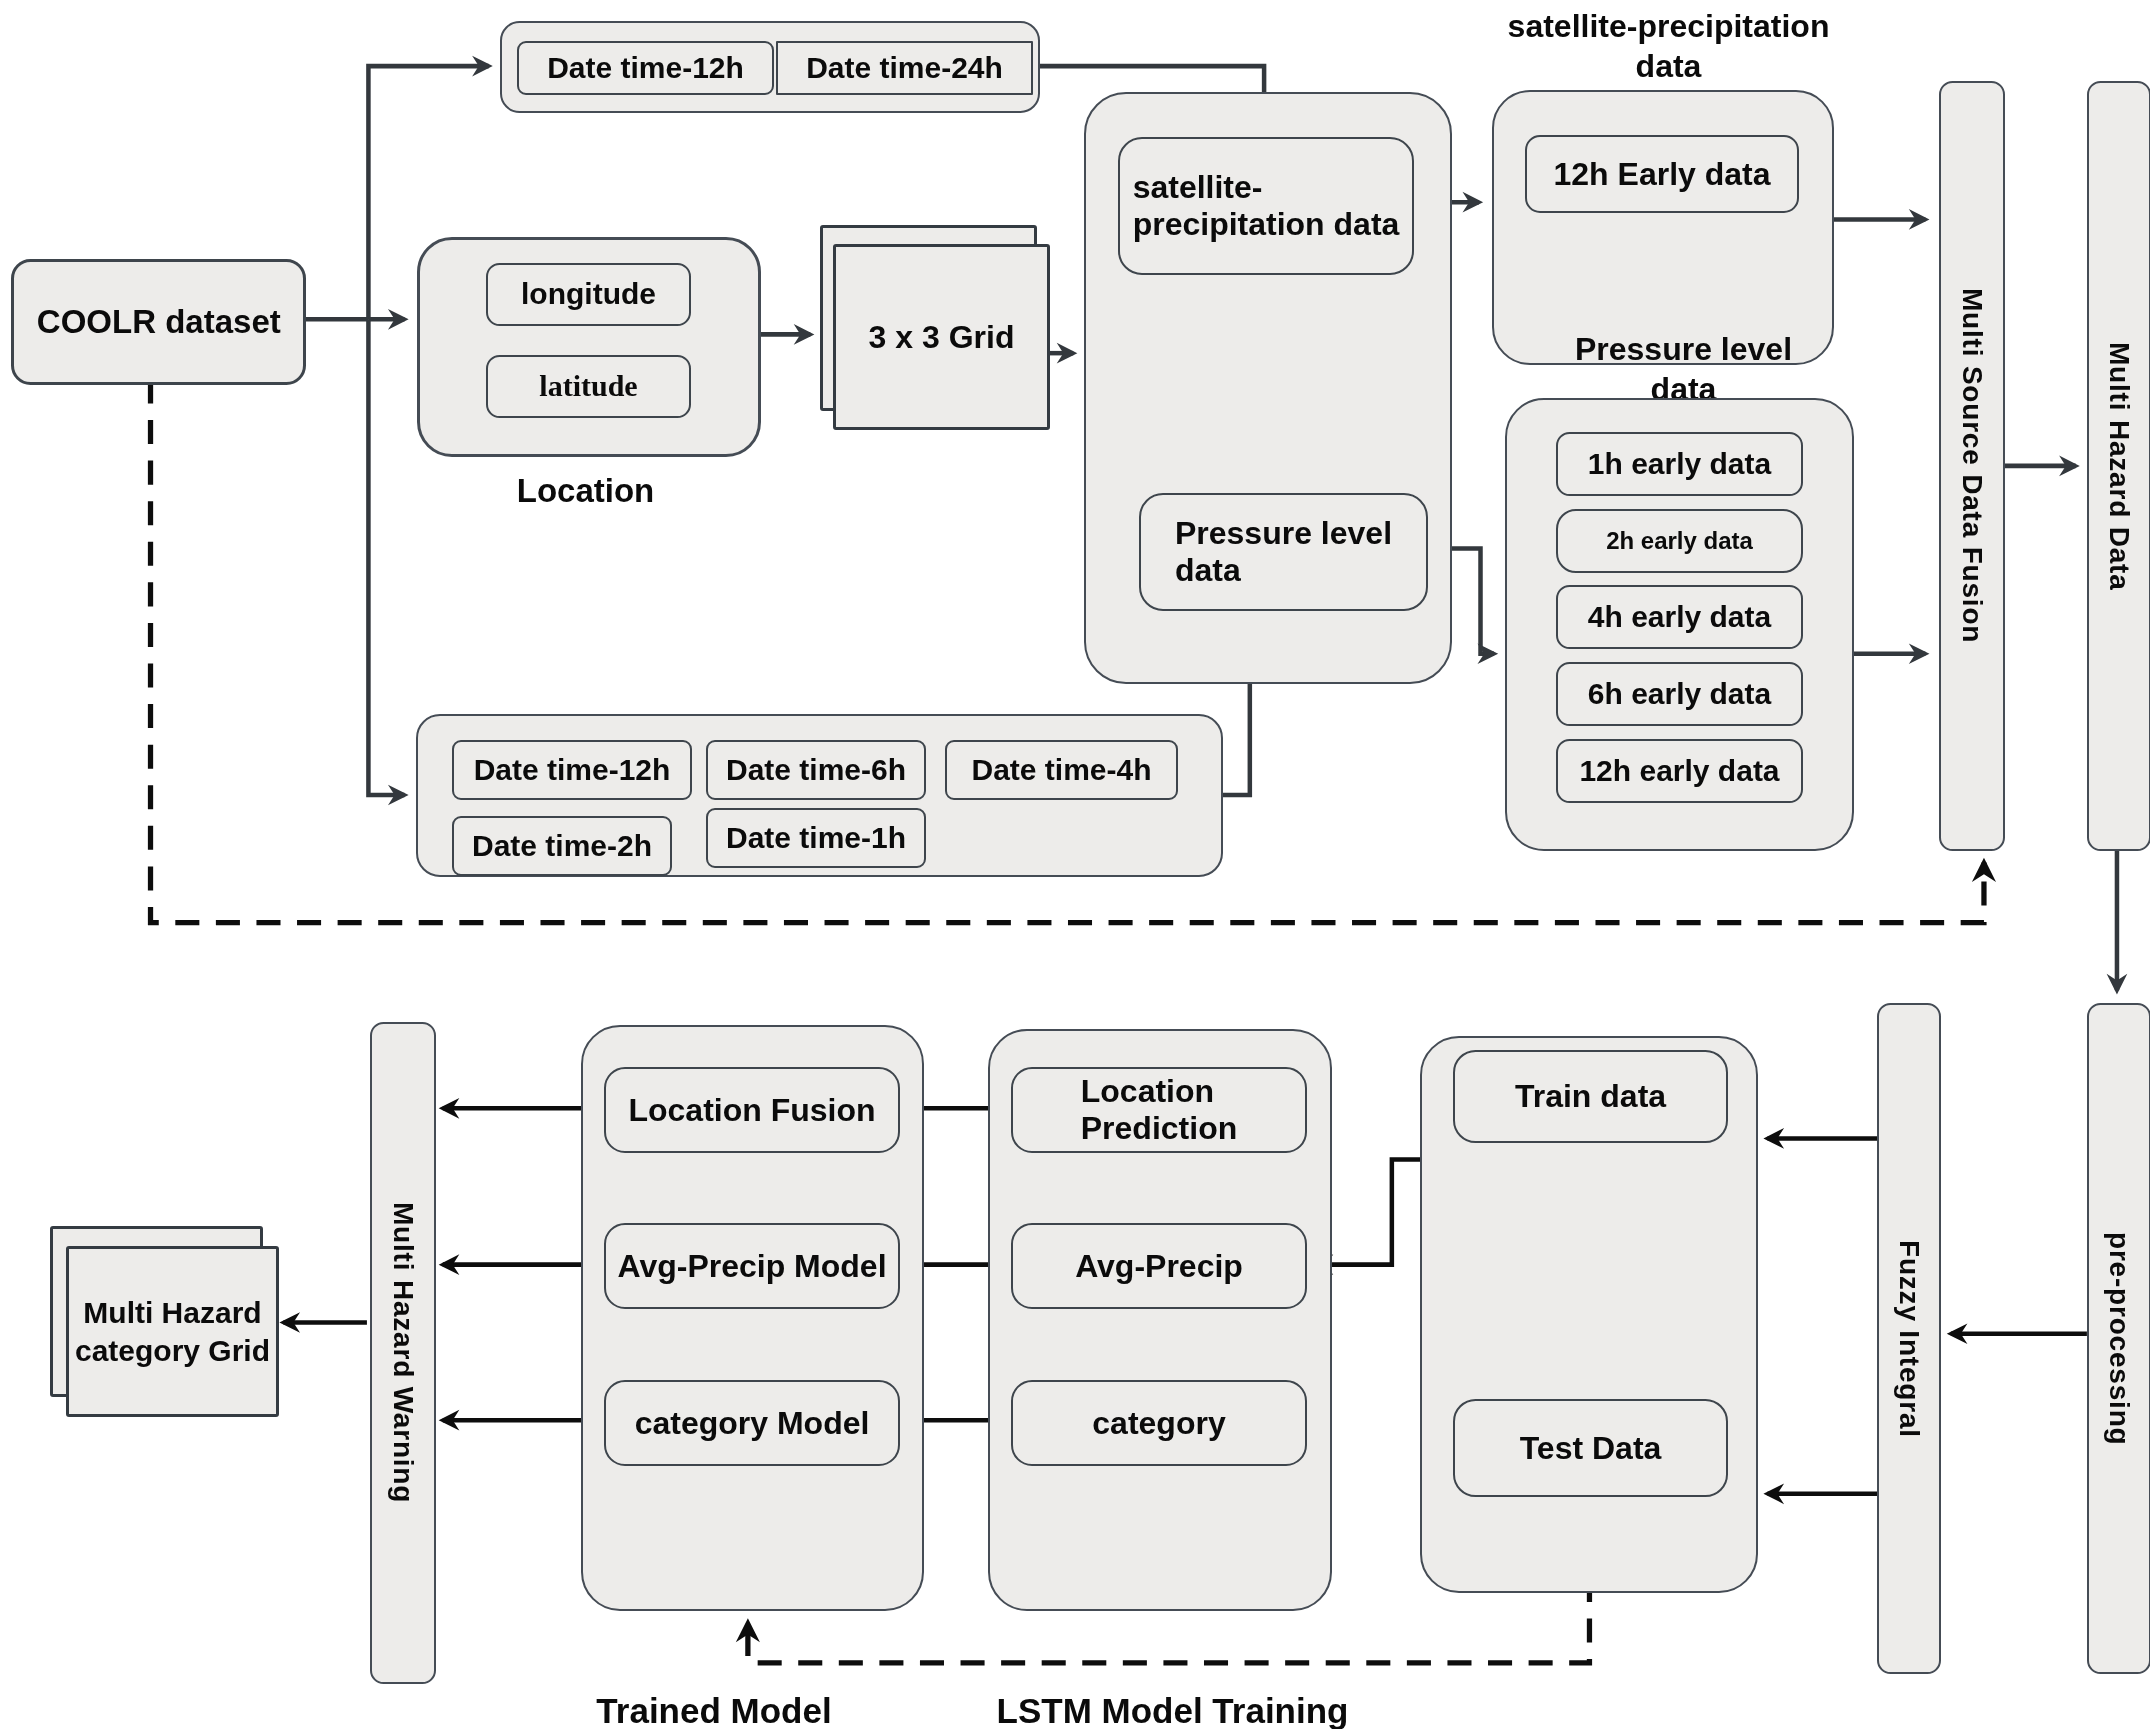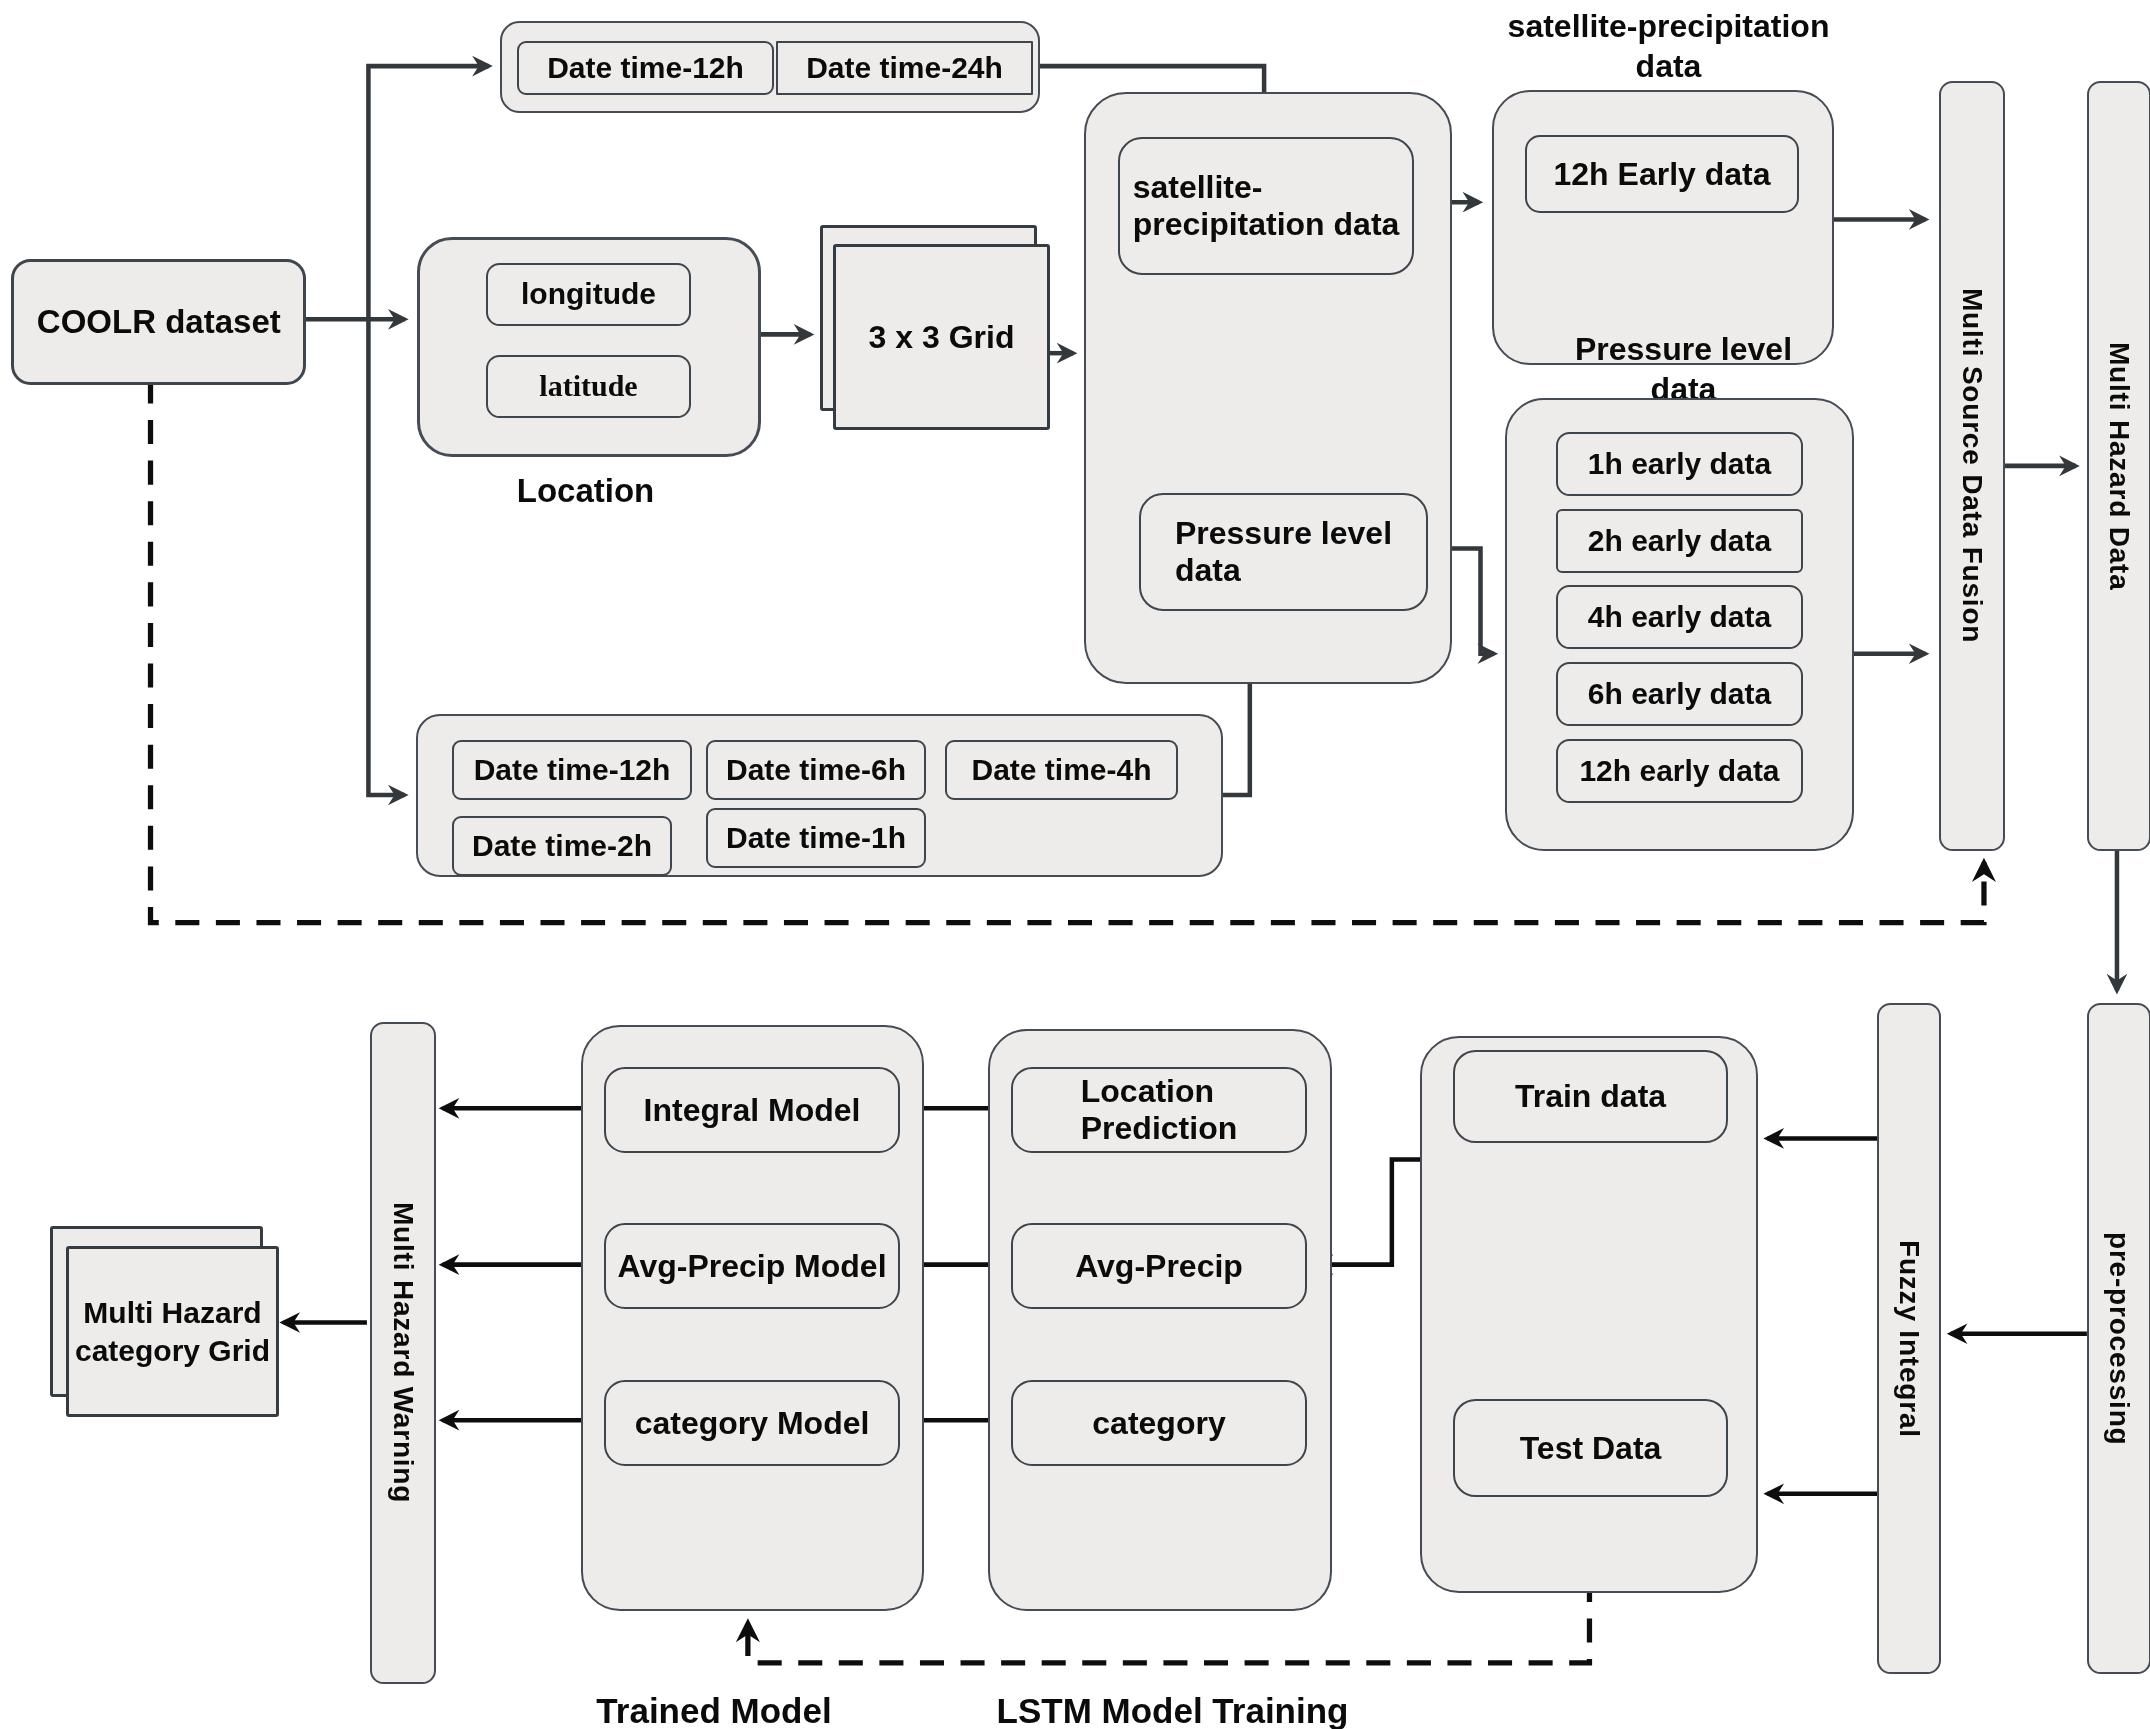--- a/index.html
+++ b/index.html
@@ -92,21 +92,21 @@
 
   <div class="title" style="left:1503px;top:6px;width:331px;font-size:32px;">satellite-precipitation
 data</div>
   <div class="container" style="left:1492px;top:90px;width:338px;height:271px;border-radius:38px;"></div>
   <div class="box" style="left:1525px;top:135px;width:270px;height:74px;font-size:32px;border-radius:15px;">12h Early data</div>
 
   <div class="title" style="left:1533px;top:329px;width:301px;font-size:32px;">Pressure level
 data</div>
   <div class="container" style="left:1505px;top:398px;width:345px;height:449px;border-radius:39px;"></div>
   <div class="box" style="left:1556px;top:432px;width:243px;height:60px;font-size:30px;border-radius:13.5px;">1h early data</div>
-  <div class="box" style="left:1556px;top:509px;width:243px;height:60px;font-size:30px;border-radius:6px;">2h early data</div>
+  <div class="box" style="left:1556px;top:509px;width:243px;height:60px;font-size:24px;border-radius:20px;">2h early data</div>
   <div class="box" style="left:1556px;top:585px;width:243px;height:60px;font-size:30px;border-radius:13.5px;">4h early data</div>
   <div class="box" style="left:1556px;top:662px;width:243px;height:60px;font-size:30px;border-radius:13.5px;">6h early data</div>
   <div class="box" style="left:1556px;top:739px;width:243px;height:60px;font-size:30px;border-radius:13.5px;">12h early data</div>
 
   <div class="bar" style="left:1939px;top:81px;width:62px;height:766px;">
     <span>Multi Source Data Fusion</span>
   </div>
   <div class="bar" style="left:2087px;top:81px;width:60px;height:766px;">
     <span>Multi Hazard Data</span>
   </div>
@@ -130,21 +130,21 @@
   <div class="box" style="left:1453px;top:1399px;width:271px;height:94px;font-size:32px;border-radius:22.5px;">Test Data</div>
 
   <div class="container" style="left:988px;top:1029px;width:340px;height:578px;border-radius:39px;"></div>
   <div class="box" style="left:1011px;top:1067px;width:292px;height:82px;font-size:32px;border-radius:21px;">Location
 Prediction</div>
   <div class="box" style="left:1011px;top:1223px;width:292px;height:82px;font-size:32px;border-radius:21px;">Avg-Precip</div>
   <div class="box" style="left:1011px;top:1380px;width:292px;height:82px;font-size:32px;border-radius:21px;">category</div>
   <div class="title" style="left:962px;top:1689px;width:421px;font-size:35px;">LSTM Model Training</div>
 
   <div class="container" style="left:581px;top:1025px;width:339px;height:582px;border-radius:39px;"></div>
-  <div class="box" style="left:604px;top:1067px;width:292px;height:82px;font-size:32px;border-radius:21px;">Integral Model</div>
+  <div class="box" style="left:604px;top:1067px;width:292px;height:82px;font-size:32px;border-radius:21px;">Location Fusion</div>
   <div class="box" style="left:604px;top:1223px;width:292px;height:82px;font-size:32px;border-radius:21px;">Avg-Precip Model</div>
   <div class="box" style="left:604px;top:1380px;width:292px;height:82px;font-size:32px;border-radius:21px;">category Model</div>
   <div class="title" style="left:526px;top:1689px;width:376px;font-size:35px;">Trained Model</div>
 
   <div class="bar" style="left:370px;top:1022px;width:62px;height:658px;">
     <span>Multi Hazard Warning</span>
   </div>
 
   <div class="pagebox" style="left:50px;top:1226px;width:207px;height:165px;"></div>
   <div class="pagebox" style="left:66px;top:1246px;width:207px;height:165px;display:flex;align-items:center;justify-content:center;">

